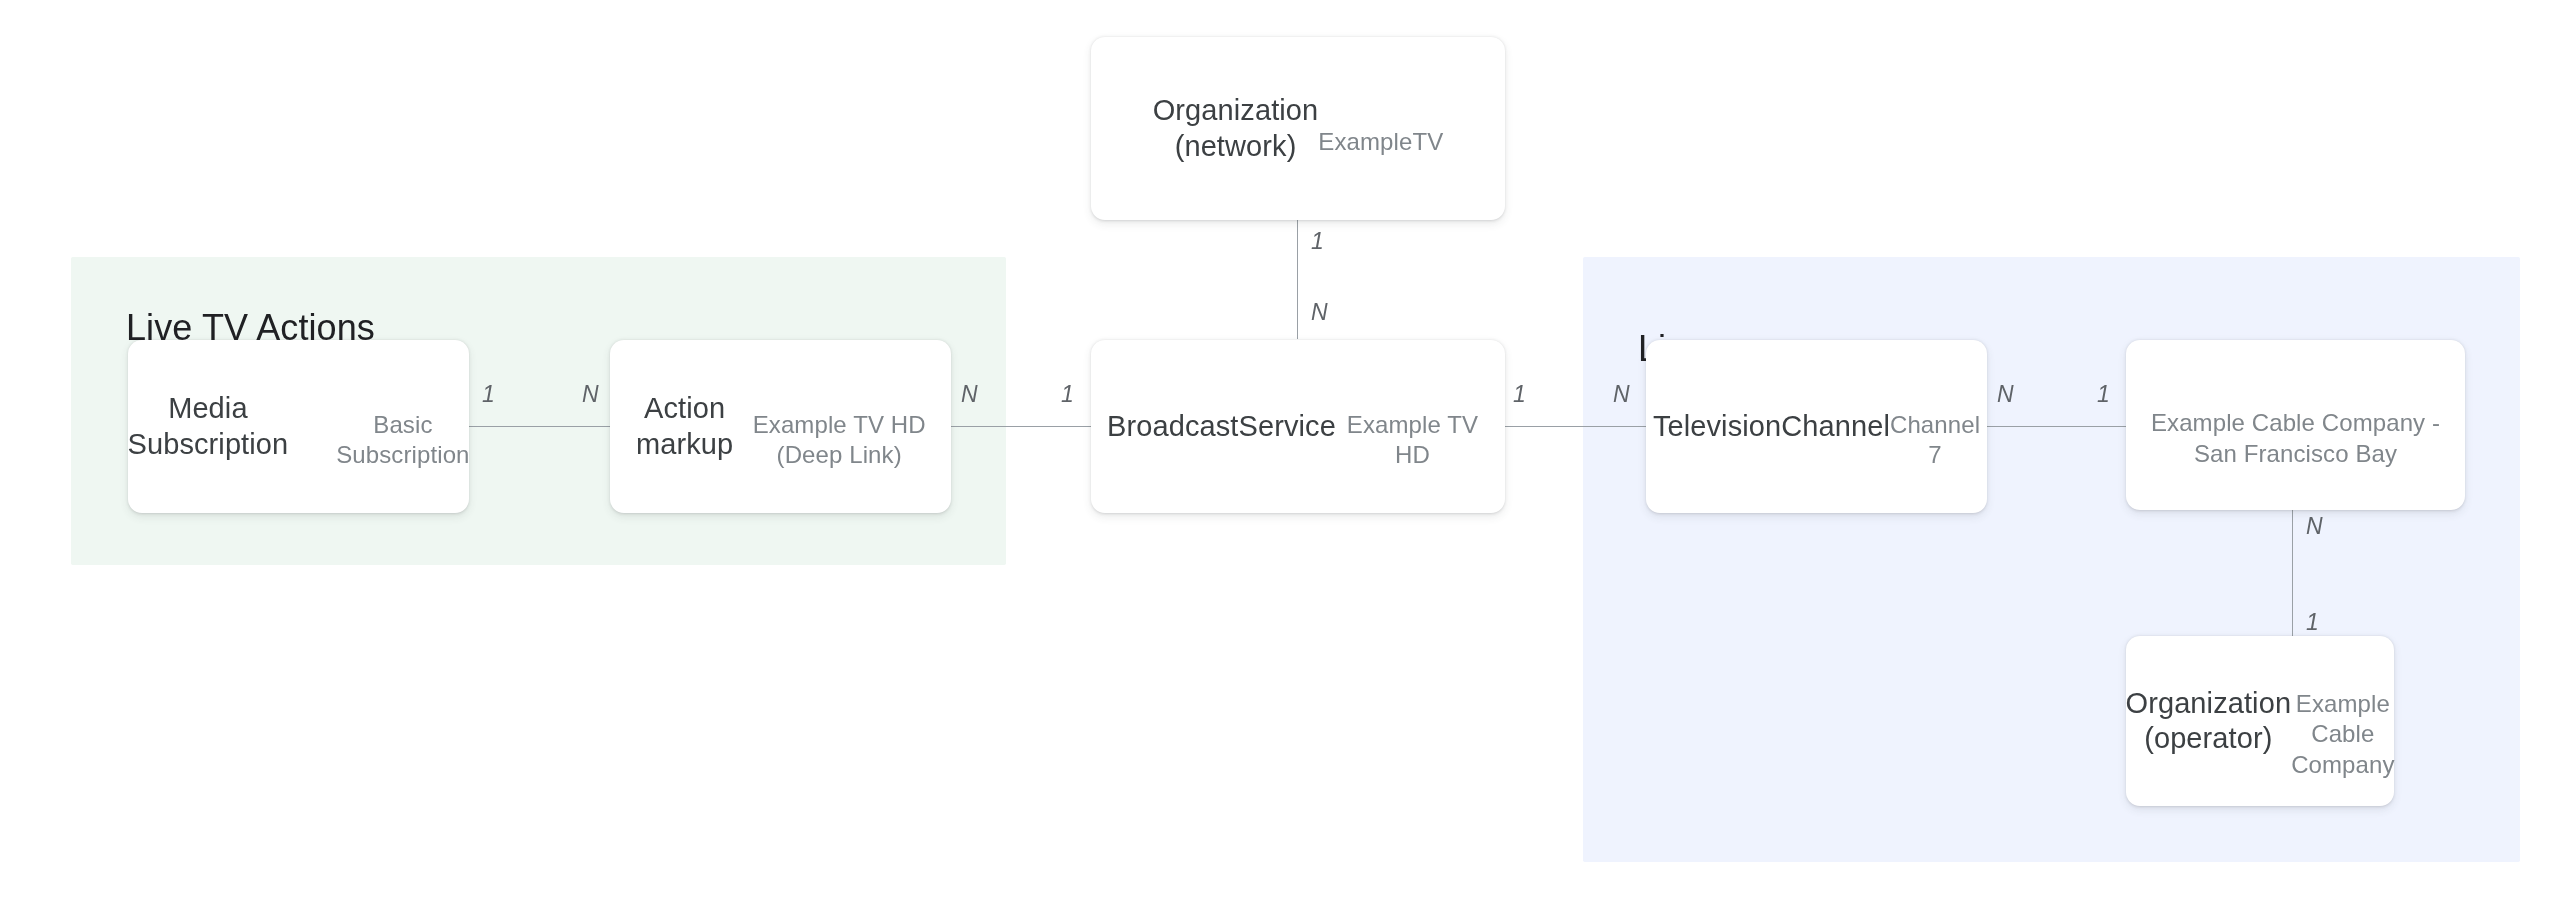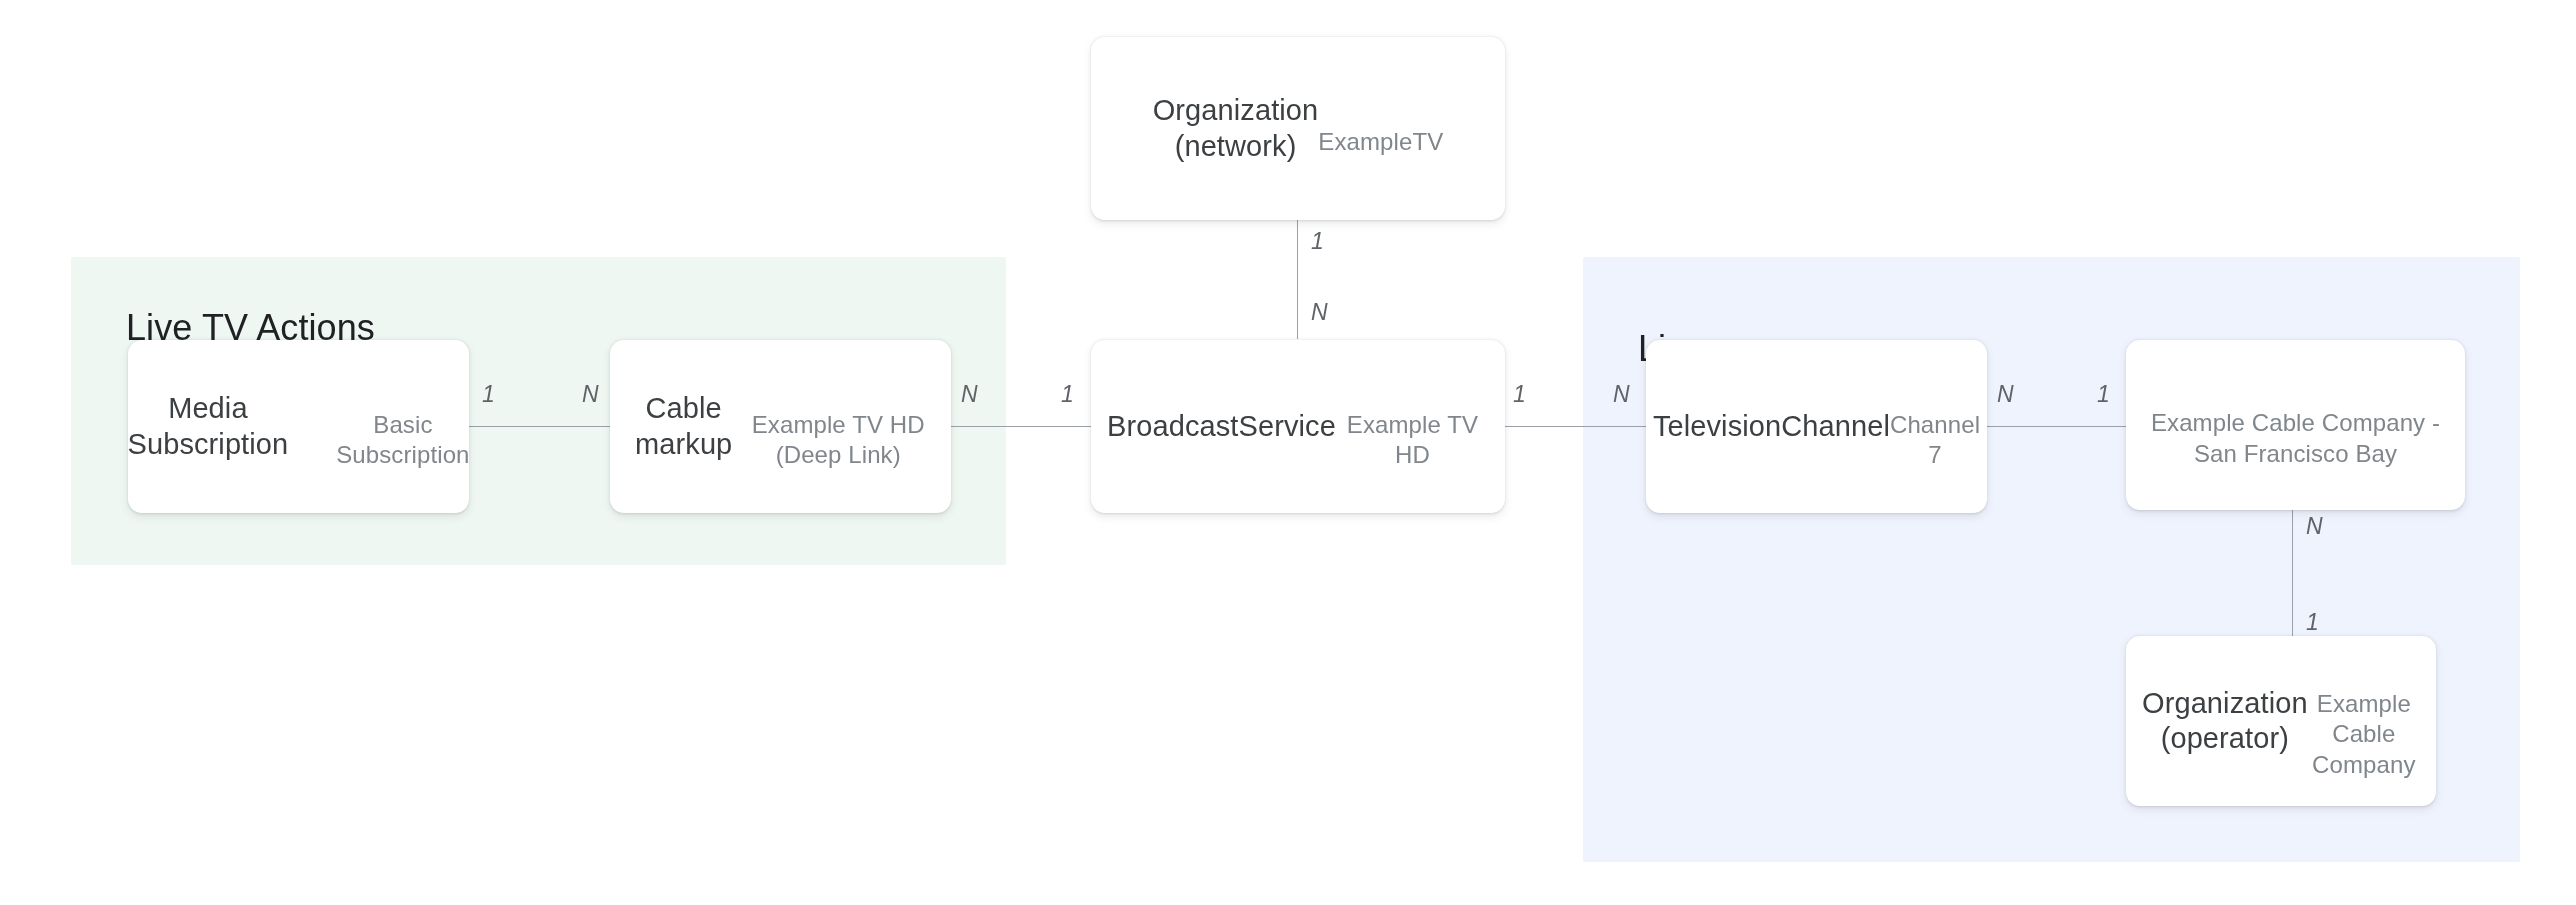--- a/index.html
+++ b/index.html
@@ -138,38 +138,38 @@
 (network)</div>
     <div class="card-sub">ExampleTV</div>
   </div>
 
   <div class="card" style="left:128px; top:340px; width:341px; height:173px;gap:48px;">
     <div class="card-title">Media Subscription</div>
     <div class="card-sub">Basic Subscription</div>
   </div>
 
   <div class="card" style="left:610px; top:340px; width:341px; height:173px;">
-    <div class="card-title">Cable markup</div>
+    <div class="card-title">Action markup</div>
     <div class="card-sub">Example TV HD (Deep Link)</div>
   </div>
 
   <div class="card" style="left:1091px; top:340px; width:414px; height:173px;align-items:center;">
     <div class="card-title">BroadcastService</div>
     <div class="card-sub">Example TV HD</div>
   </div>
 
   <div class="card" style="left:1646px; top:340px; width:341px; height:173px;align-items:center;">
     <div class="card-title">TelevisionChannel</div>
     <div class="card-sub">Channel 7</div>
   </div>
 
   <div class="card" style="left:2126px; top:340px; width:339px; height:170px;">
     <div class="card-sub">Example Cable Company -
 San Francisco Bay</div>
   </div>
 
-  <div class="card" style="left:2126px; top:636px; width:310px; height:170px;">
+  <div class="card" style="left:2126px; top:636px; width:268px; height:170px;">
     <div class="card-title">Organization (operator)</div>
     <div class="card-sub">Example Cable Company</div>
   </div>
 
 </div>
 
 
 </body></html>

